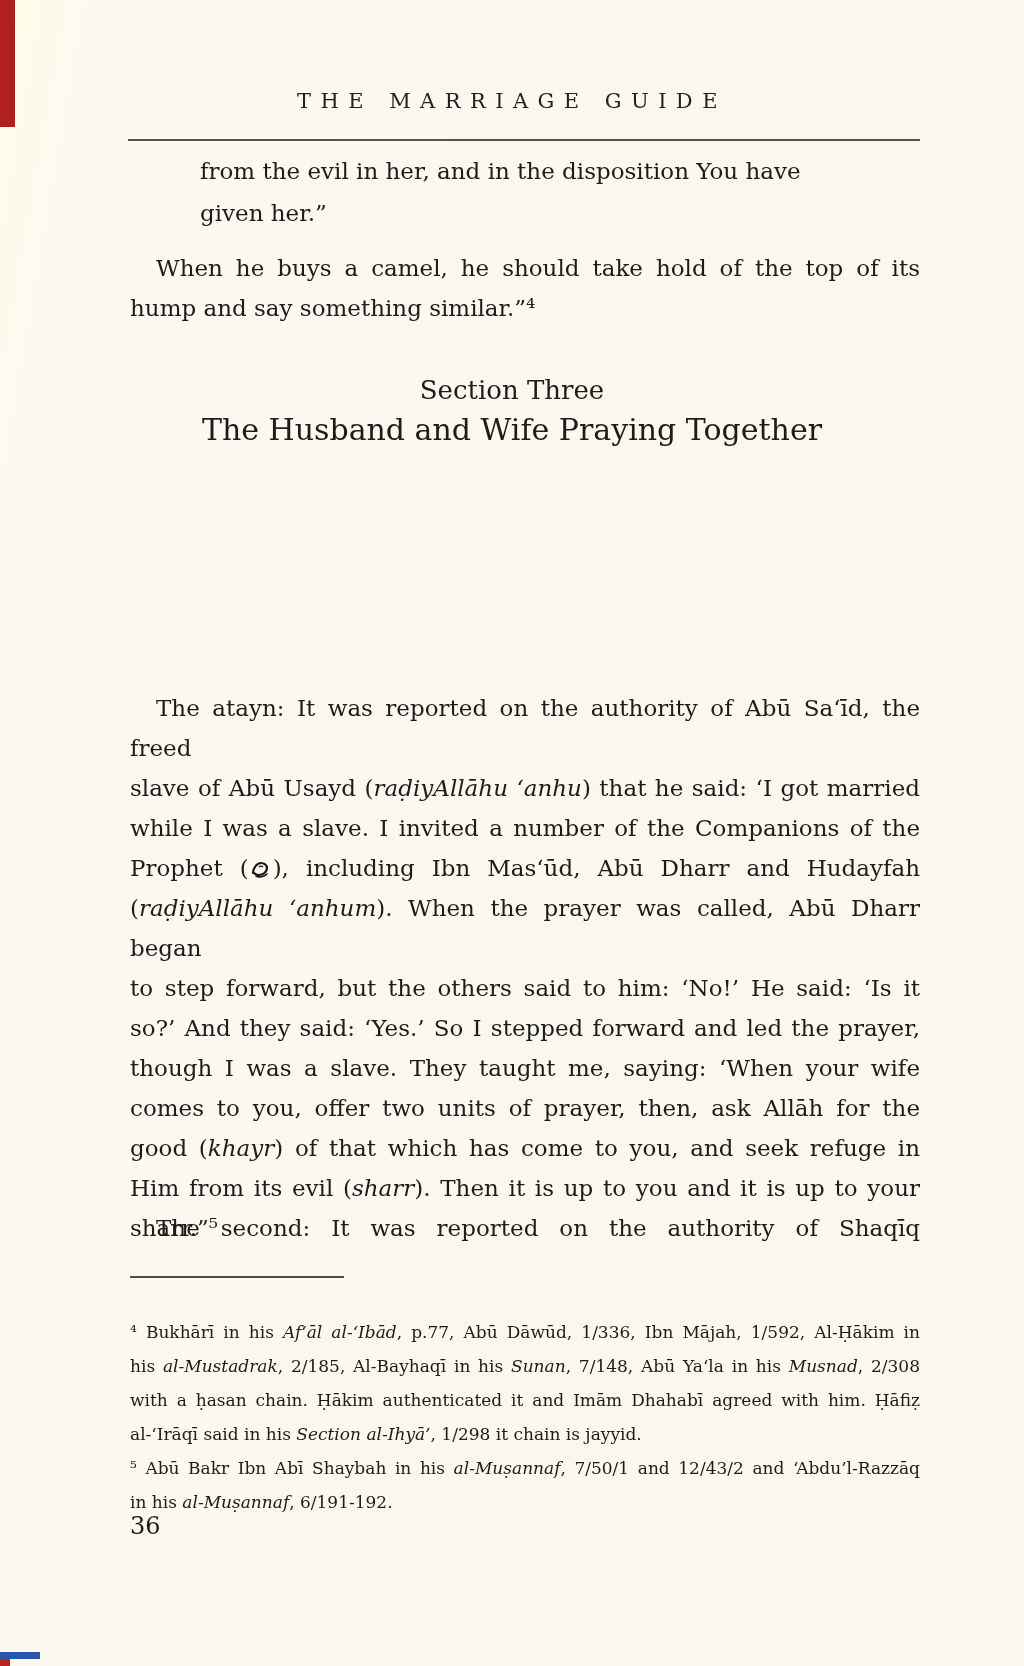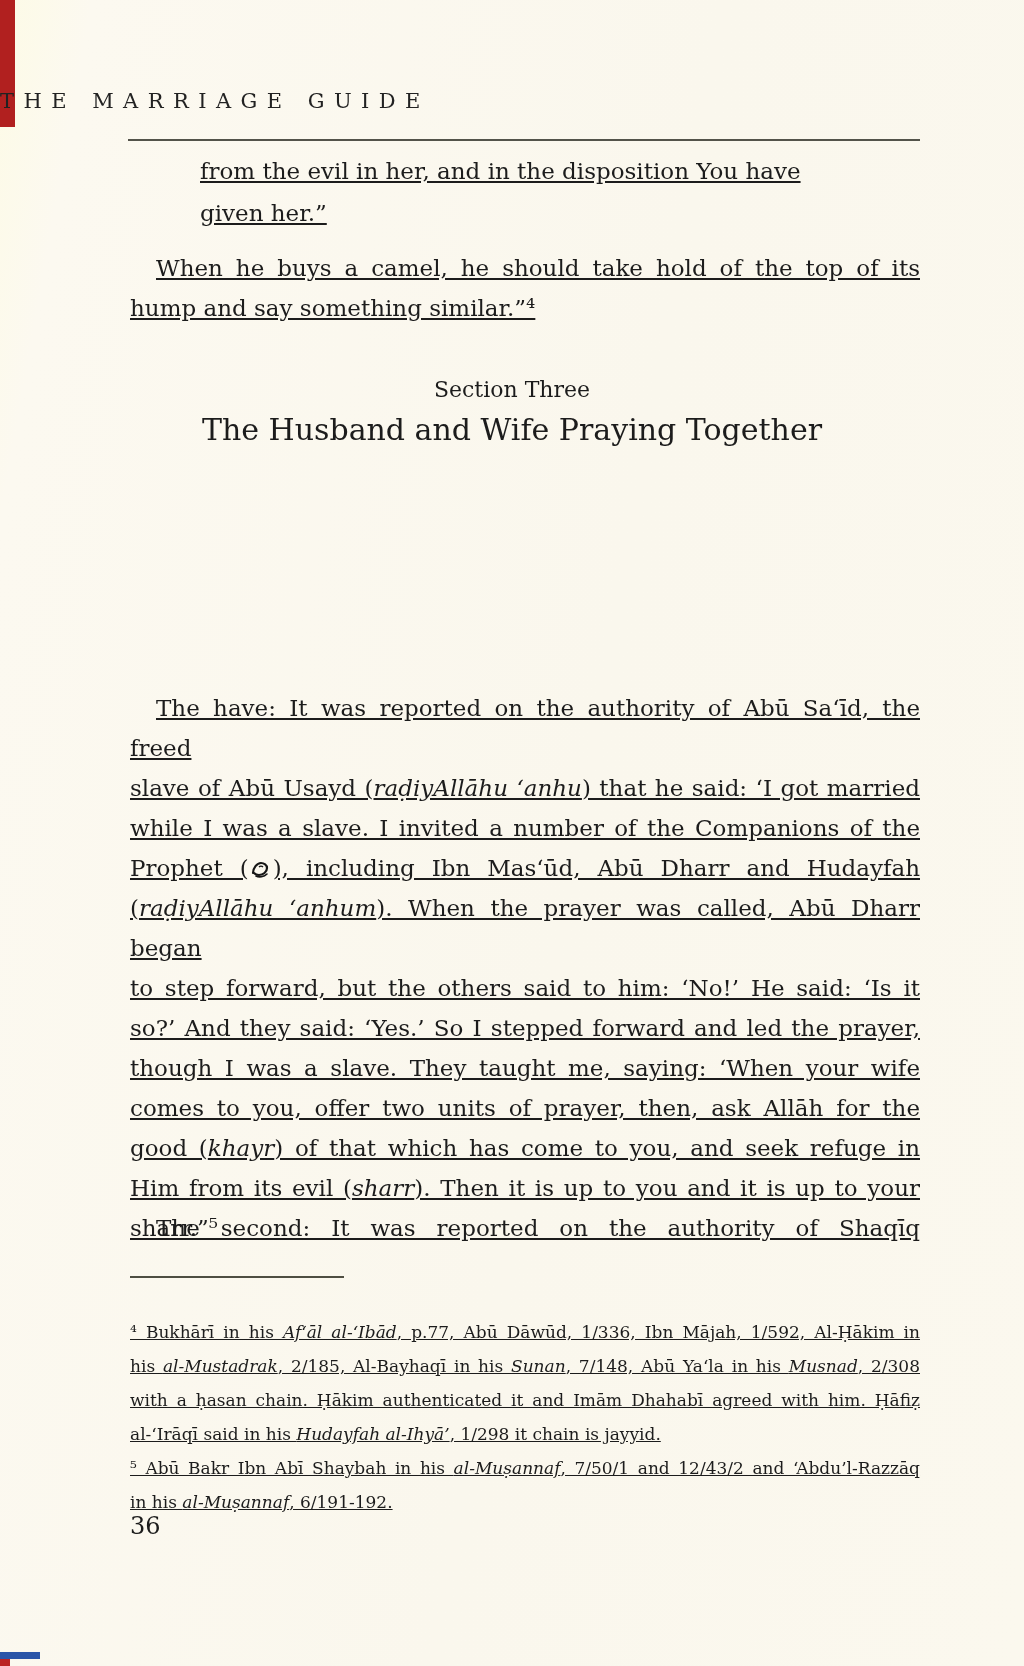--- a/index.html
+++ b/index.html
@@ -7,33 +7,34 @@
     position:relative;
     width:1024px;height:1666px;
     background:linear-gradient(100deg,#fdfbe6 0%,#fcf9f0 7%,#faf7ed 55%,#fbf8ee 100%);
     font-family:"DejaVu Serif","Liberation Serif",serif;
     color:#1c1c1c;
     overflow:hidden;
   }
   .abs{position:absolute;}
   .header{
     left:0;right:0;top:86px;
+    text-align:center;
     font-size:21px;line-height:30px;
     letter-spacing:0.45em;
     color:#222;
   }
   .rule{left:128px;top:139px;width:792px;height:2px;background:#53534a;}
   .fnrule{left:130px;top:1276px;width:214px;height:2px;background:#4e4e42;}
   .col{left:130px;width:790px;}
   .quote{left:200px;width:650px;top:150px;font-size:23px;line-height:42px;}
   .body-block{font-size:23px;line-height:40px;}
-  .bl{white-space:normal;text-decoration:underline;}
+  .bl{white-space:normal;}
   .j{text-align:justify;text-align-last:justify;}
   .ind{text-indent:26px;}
-  .kicker{left:0;right:0;top:373px;text-align:center;font-size:22px;line-height:34px;}
+  .kicker{left:0;right:0;top:373px;text-align:center;font-size:26px;line-height:34px;}
   .title{left:0;right:0;top:410px;text-align:center;font-size:30px;line-height:40px;}
   .footnotes{left:130px;width:790px;top:1315px;font-size:17px;line-height:34px;}
   .pageno{left:130px;width:860px;top:1512px;font-size:24px;}
   i{font-style:italic;}
   .saw svg{vertical-align:-4px;}
   .artifact-red-bar{left:0;top:0;width:15px;height:127px;background:#b1201f;}
   .artifact-blue-strip{left:0;top:1652px;width:40px;height:7px;background:#2b55a8;}
   .artifact-red-chip{left:0;top:1659px;width:10px;height:7px;background:#bb2222;}
 </style>
 </head>
@@ -54,21 +55,21 @@
   <div class="abs col body-block" style="top:248px;">
     <div class="bl j ind">When he buys a camel, he should take hold of the top of its</div>
     <div class="bl">hump and say something similar.”⁴</div>
   </div>
 
   <div class="abs kicker">Section Three</div>
   <div class="abs title">The Husband and Wife Praying Together</div>
 
 
   <div class="abs col body-block" style="top:688px;">
-    <div class="bl j ind">The have: It was reported on the authority of Abū Sa‘īd, the freed</div>
+    <div class="bl j ind">The atayn: It was reported on the authority of Abū Sa‘īd, the freed</div>
     <div class="bl j">slave of Abū Usayd (<i>raḍiyAllāhu ‘anhu</i>) that he said: ‘I got married</div>
     <div class="bl j">while I was a slave. I invited a number of the Companions of the</div>
     <div class="bl j">Prophet (<span class="saw"><svg width="24" height="22" viewBox="0 0 24 22">
             <path d="M4 15c0-5 4-10 8-10 3 0 6 2 6 5 0 4-4 7-8 7-2 0-4-1-5-2" fill="none" stroke="#161616" stroke-width="2.2" stroke-linecap="round"></path>
             <path d="M7 18c3 1.5 8 1 11-2" fill="none" stroke="#161616" stroke-width="1.6" stroke-linecap="round"></path>
             <path d="M10 9c1-1 3-1 4 0" fill="none" stroke="#161616" stroke-width="1.4"></path>
           </svg></span>), including Ibn Mas‘ūd, Abū Dharr and Hudayfah</div>
     <div class="bl j">(<i>raḍiyAllāhu ‘anhum</i>). When the prayer was called, Abū Dharr began</div>
     <div class="bl j">to step forward, but the others said to him: ‘No!’ He said: ‘Is it</div>
     <div class="bl j">so?’ And they said: ‘Yes.’ So I stepped forward and led the prayer,</div>
@@ -82,21 +83,21 @@
   <div class="abs col body-block" style="top:1208px;">
     <div class="bl j ind">The second: It was reported on the authority of Shaqīq</div>
   </div>
 
   <div class="abs fnrule"></div>
 
   <div class="abs footnotes">
     <div class="bl j">⁴ Bukhārī in his <i>Af‘āl al-‘Ibād</i>, p.77, Abū Dāwūd, 1/336, Ibn Mājah, 1/592, Al-Ḥākim in</div>
     <div class="bl j">his <i>al-Mustadrak</i>, 2/185, Al-Bayhaqī in his <i>Sunan</i>, 7/148, Abū Ya‘la in his <i>Musnad</i>, 2/308</div>
     <div class="bl j">with a ḥasan chain. Ḥākim authenticated it and Imām Dhahabī agreed with him. Ḥāfiẓ</div>
-    <div class="bl">al-‘Irāqī said in his <i>Hudayfah al-Ihyā’</i>, 1/298 it chain is jayyid.</div>
+    <div class="bl">al-‘Irāqī said in his <i>Section al-Ihyā’</i>, 1/298 it chain is jayyid.</div>
     <div class="bl j">⁵ Abū Bakr Ibn Abī Shaybah in his <i>al-Muṣannaf</i>, 7/50/1 and 12/43/2 and ‘Abdu’l-Razzāq</div>
     <div class="bl">in his <i>al-Muṣannaf</i>, 6/191-192.</div>
   </div>
 
   <div class="abs pageno">36</div>
 
   <div class="abs artifact-blue-strip"></div>
   <div class="abs artifact-red-chip"></div>
 
 </div>

